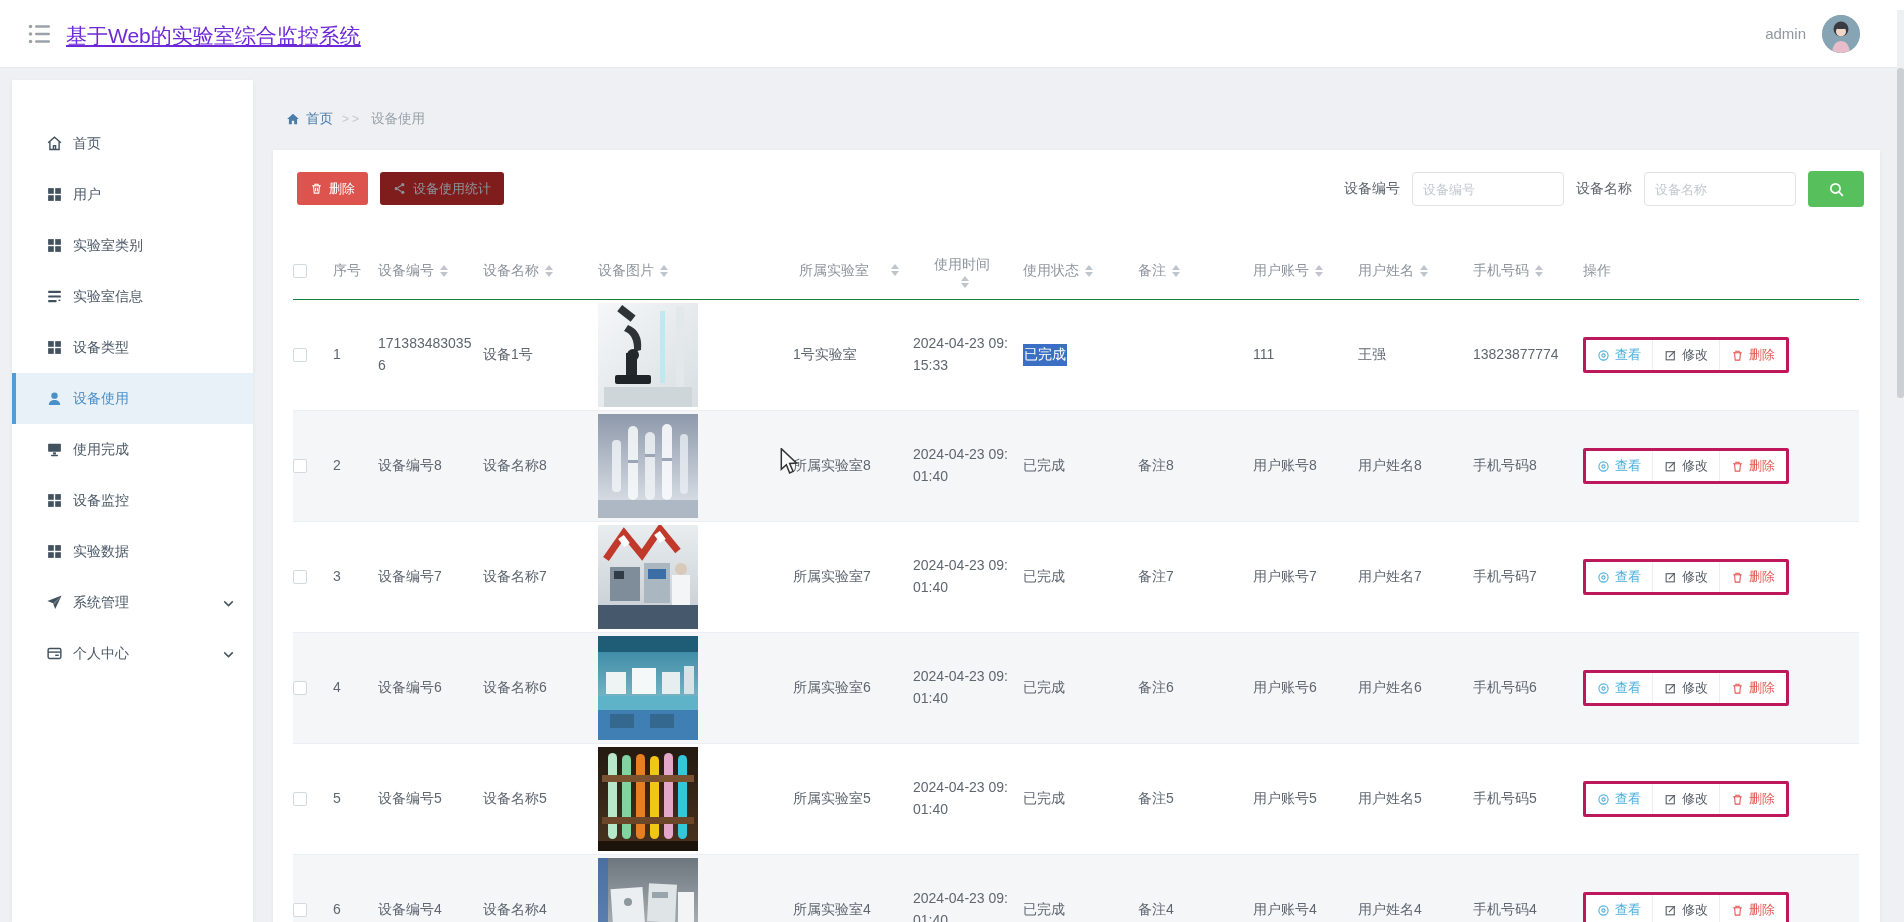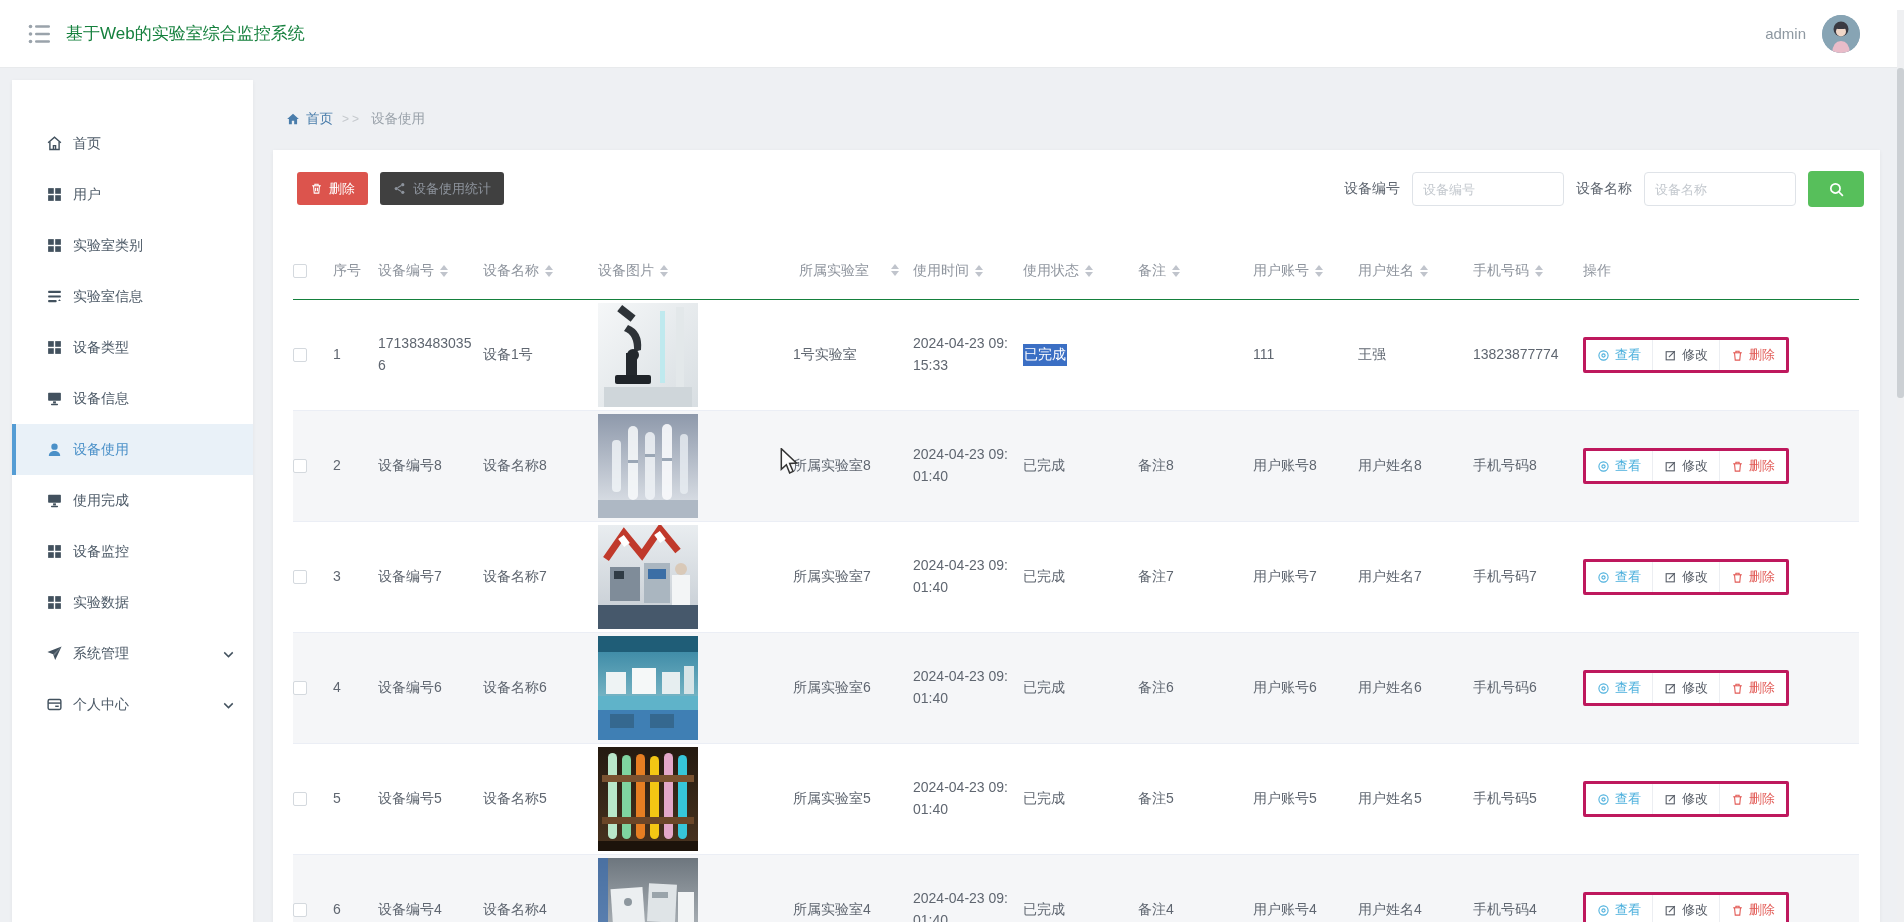--- a/index.html
+++ b/index.html
@@ -3,21 +3,21 @@
 <meta charset="utf-8">
 <style>
   *{margin:0;padding:0;box-sizing:border-box}
   html,body{width:1904px;height:922px;overflow:hidden}
   body{font-family:"Liberation Sans","DejaVu Sans",sans-serif;background:#eef0f3;}
   .screen{position:relative;width:1904px;height:922px;overflow:hidden;background:#eef0f3;}
 
   
   .topbar{position:absolute;left:0;top:0;width:1904px;height:68px;background:#fff;border-bottom:1px solid #e8eaec;z-index:2;}
   .hamburger{position:absolute;left:28px;top:23px;width:24px;height:22px;color:#9aa3ab;cursor:pointer;}
-  .app-title{position:absolute;left:66px;top:22px;font-size:17px;color:#15803d;white-space:nowrap;}
+  .app-title{position:absolute;left:66px;top:22px;font-size:21px;color:#6d28d9;white-space:nowrap;text-decoration:underline;}
   .admin-name{position:absolute;right:98px;top:25px;font-size:15px;color:#8e98a1;}
   .avatar{position:absolute;right:44px;top:15px;width:38px;height:38px;border-radius:50%;background:#87a4b4;overflow:hidden;cursor:pointer;}
 
   
   .scrollbar{position:absolute;right:0;top:10px;width:7px;height:912px;background:#eff0f2;z-index:6;}
   .scroll-thumb{position:absolute;left:0;top:58px;width:7px;height:330px;background:#ccd0d4;border-radius:3px;}
 
   
   .sidebar{position:absolute;left:12px;top:80px;width:241px;height:842px;background:#fff;box-shadow:0 1px 4px rgba(0,0,0,.05);padding-top:38px;z-index:1;}
   .side-item{position:relative;height:51px;display:flex;align-items:center;padding-left:30px;gap:10px;font-size:14px;color:#4d5a67;cursor:pointer;border-left:4px solid transparent;}
@@ -31,42 +31,42 @@
   .bc-home{display:flex;align-items:center;gap:6px;color:#4a7dab;cursor:pointer;}
   .bc-home svg{width:14px;height:14px;}
   .bc-sep{color:#c4c8cc;letter-spacing:3px;font-size:12px;}
   .bc-cur{color:#9aa2aa;}
 
   
   .card{position:absolute;left:273px;top:150px;width:1607px;height:790px;background:#fff;box-shadow:0 1px 4px rgba(0,0,0,.05);}
   .toolbar{position:absolute;left:24px;top:22px;display:flex;gap:12px;}
   .btn-del{height:33px;background:#dc544d;color:#fff;border:none;border-radius:3px;padding:0 13px;font-size:13px;display:flex;align-items:center;gap:6px;cursor:pointer;}
   .btn-del svg{width:13px;height:13px;}
-  .btn-stats{height:33px;background:#404040;color:#8d939c;border:none;border-radius:3px;padding:0 13px;font-size:13px;display:flex;align-items:center;gap:7px;cursor:pointer;}
+  .btn-stats{height:33px;background:#7f1d1d;color:#8d939c;border:none;border-radius:3px;padding:0 13px;font-size:13px;display:flex;align-items:center;gap:7px;cursor:pointer;}
   .btn-stats svg{width:13px;height:13px;}
   .searchbar{position:absolute;top:21px;right:16px;display:flex;align-items:center;gap:12px;}
   .s-label{font-size:14px;color:#5f6670;white-space:nowrap;}
   .s-input{width:152px;height:34px;border:1px solid #dfe3e8;border-radius:4px;padding:0 10px;font-size:13px;color:#606266;outline:none;}
   .s-input::placeholder{color:#c3c8ce;}
   .btn-search{width:56px;height:36px;background:#57bf5b;border:none;border-radius:4px;display:flex;align-items:center;justify-content:center;cursor:pointer;}
   .btn-search svg{width:17px;height:17px;}
 
   
   .table{position:absolute;left:20px;top:93px;width:1566px;}
   .thead{display:flex;align-items:center;height:57px;border-bottom:1px solid #15803d;color:#8f959e;font-size:14px;}
   .trow{display:flex;align-items:center;height:111px;border-bottom:1px solid #ebeef5;font-size:14px;color:#5f6670;}
   .trow.alt{background:#f5f6f8;}
   .cell{display:flex;align-items:center;padding-right:8px;line-height:1.55;}
   .c-check{width:40px;}
   .c-idx{width:45px;}
   .c-no{width:105px;word-break:break-all;padding-right:10px;}
   .c-name{width:115px;}
   .c-img{width:195px;}
   .c-lab{width:120px;}
-  .c-time{width:110px;word-break:break-all;padding-right:12px;}
+  .c-time{width:110px;word-break:break-all;padding-right:12px;flex-direction:column;}
   .c-status{width:115px;}
   .c-remark{width:115px;}
   .c-account{width:105px;}
   .c-uname{width:115px;}
   .c-phone{width:110px;}
   .c-ops{width:276px;}
   .checkbox{width:14px;height:14px;border:1px solid #d4d9de;border-radius:2px;background:#fff;display:inline-block;cursor:pointer;}
   .sort{display:inline-flex;flex-direction:column;margin-left:6px;gap:2px;cursor:pointer;flex:none;}
   .sort i{display:block;width:0;height:0;border-left:4px solid transparent;border-right:4px solid transparent;}
   .sort .up{border-bottom:5px solid #c0c4cc;}
@@ -157,28 +157,20 @@
     </div>
     <div class="side-item">
       <svg viewBox="0 0 24 24" fill="currentColor">
           <rect x="3" y="3" width="8" height="8"></rect>
           <rect x="13" y="3" width="8" height="8"></rect>
           <rect x="3" y="13" width="8" height="8"></rect>
           <rect x="13" y="13" width="8" height="8"></rect>
         </svg>
       <span>设备类型</span>
     </div>
-    <div class="side-item">
-      <svg viewBox="0 0 24 24" fill="currentColor">
-          <rect x="3" y="4" width="18" height="11" rx="1"></rect>
-          <rect x="10" y="16" width="4" height="3"></rect>
-          <rect x="7" y="19.5" width="10" height="2" rx="1"></rect>
-        </svg>
-      <span>设备信息</span>
-    </div>
     <div class="side-item active">
       <svg viewBox="0 0 24 24" fill="currentColor">
           <circle cx="12" cy="8" r="4.5"></circle>
           <path d="M4 21 c0-4.4 3.6-7 8-7 s8 2.6 8 7 z"></path>
         </svg>
       <span>设备使用</span>
     </div>
     <div class="side-item">
       <svg viewBox="0 0 24 24" fill="currentColor">
           <rect x="3" y="4" width="18" height="11" rx="1"></rect>

